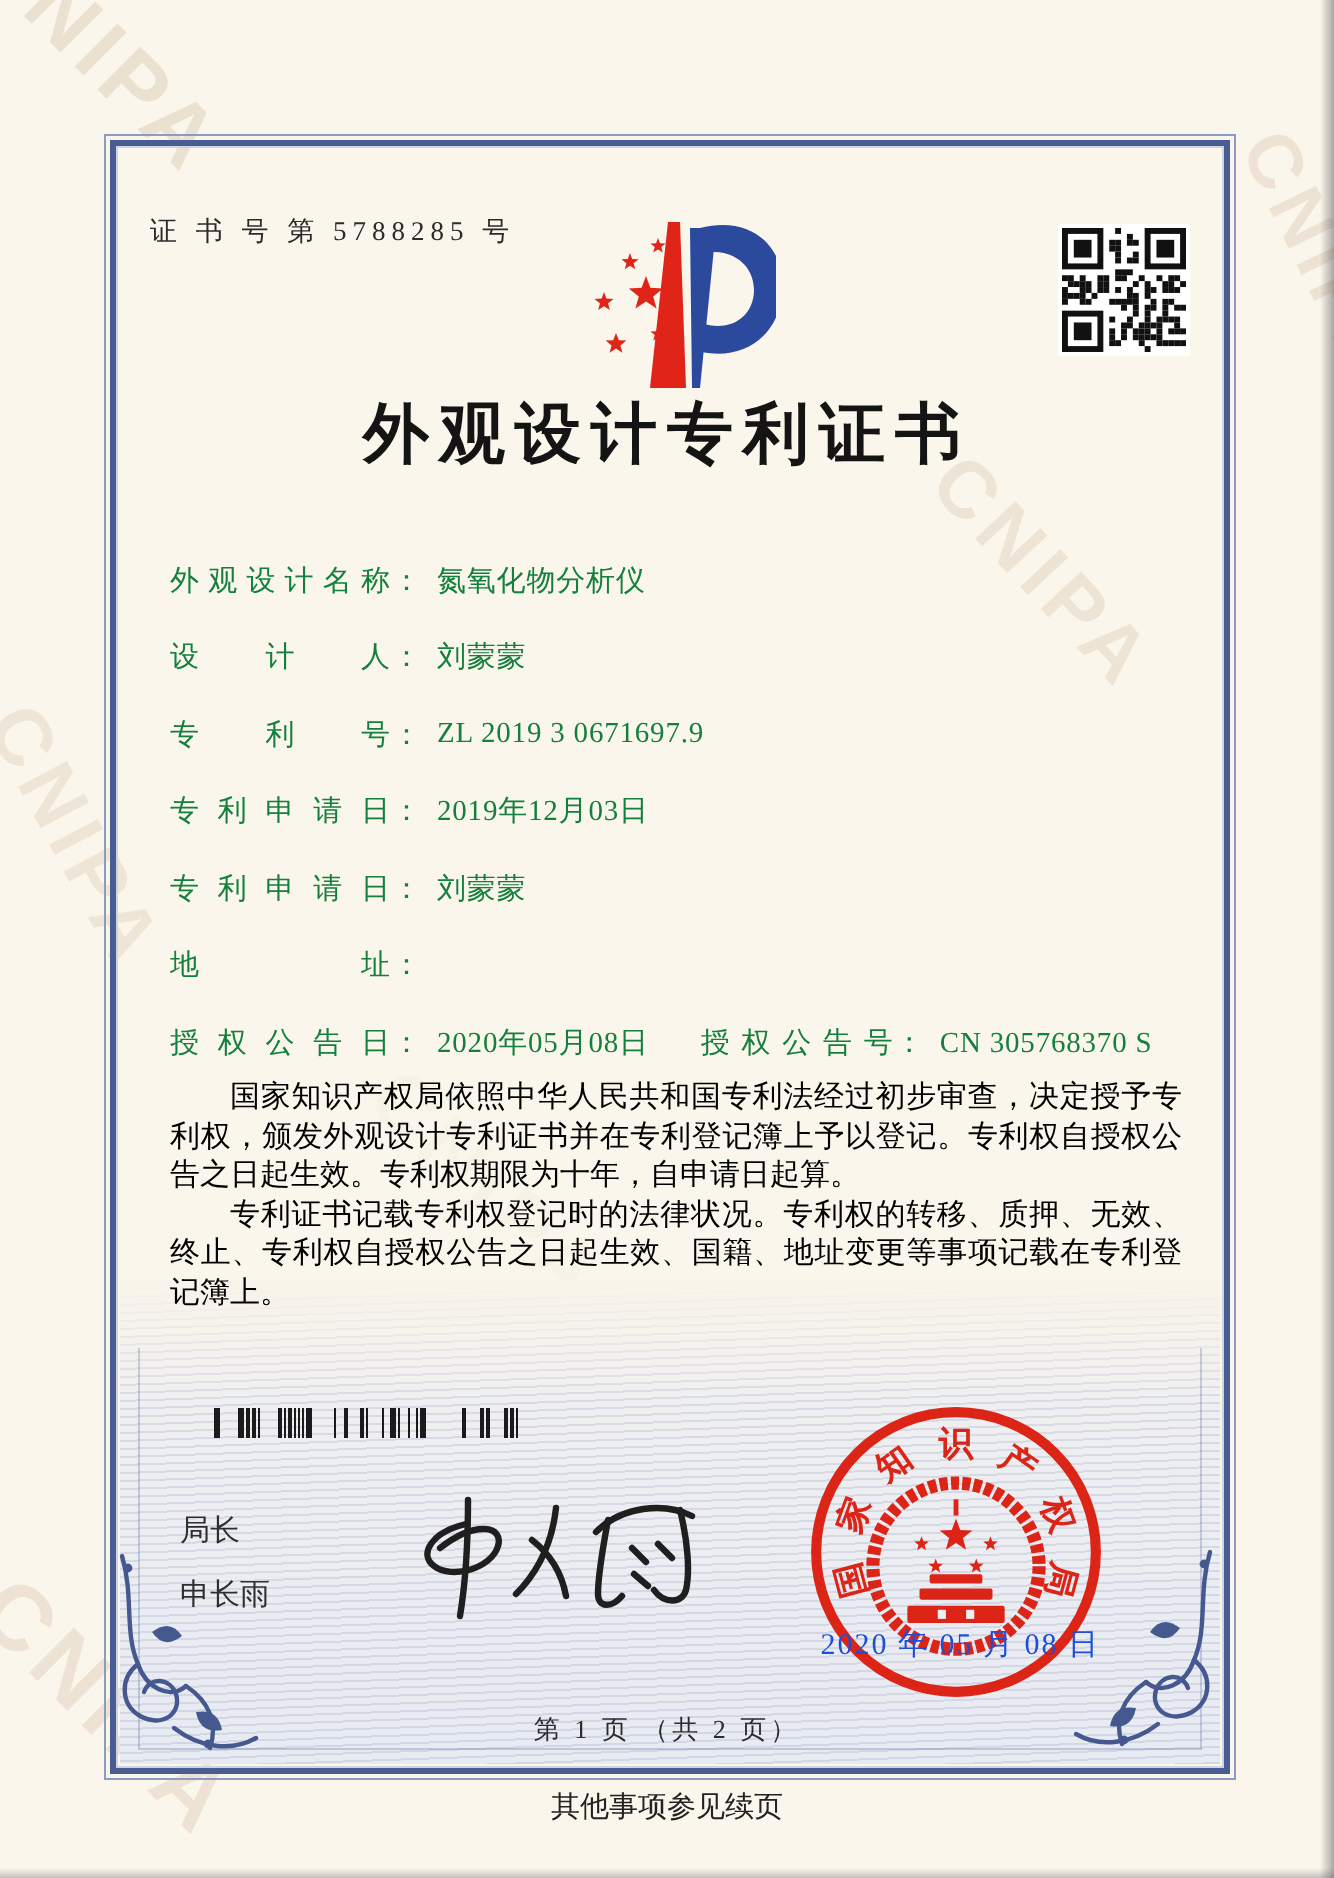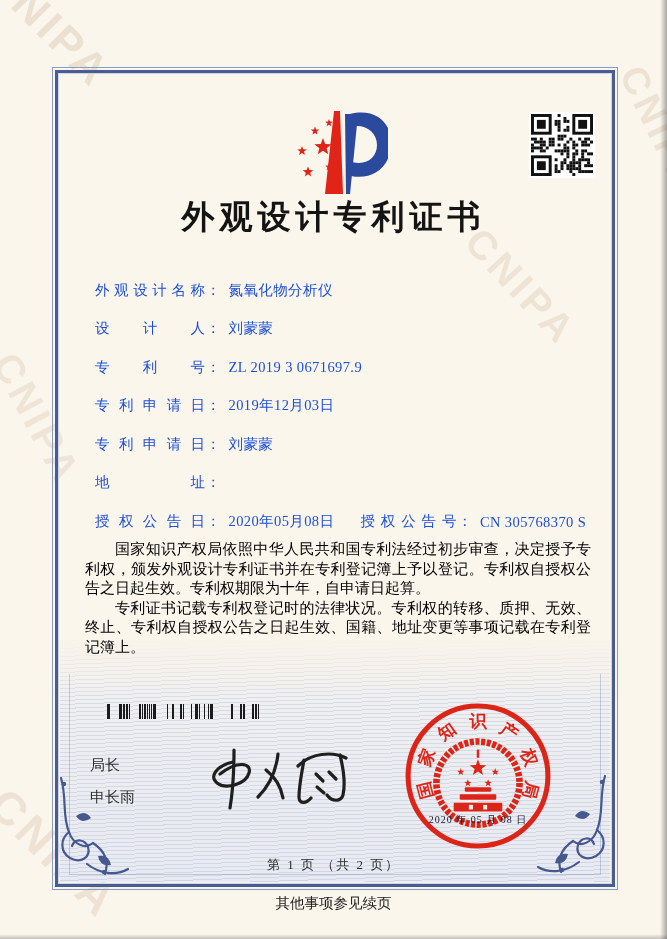--- a/index.html
+++ b/index.html
@@ -29,35 +29,35 @@
          border:1px solid rgba(84,104,160,.28);border-top:none;}
 
   
   .abs{position:absolute;z-index:3;}
   .cert-no{left:75px;top:107px;font-size:13.5px;letter-spacing:3px;color:#2b2b2b;}
   .logo{left:284px;top:106px;width:104px;height:92px;}
   .qr{left:529px;top:112px;width:62px;height:62px;background:#fff;padding:2px;}
   .title{left:0;right:0;top:195px;text-align:center;font-size:33px;font-weight:700;
          letter-spacing:5px;color:#141414;}
   .fields{left:85px;top:271px;width:510px;}
-  .frow{height:38.5px;display:flex;align-items:center;font-size:14.5px;color:#1d4ed8;margin-left:10px;}
+  .frow{height:38.5px;display:flex;align-items:center;font-size:14.5px;color:#15803d;}
   .flabel{display:inline-block;width:110px;text-align:justify;text-align-last:justify;}
   .fcolon{margin:0 8px 0 1px;}
   .fvalue{letter-spacing:.4px;white-space:nowrap;}
   .fgroup2{display:flex;align-items:flex-end;margin-left:26px;}
   .flabel2{display:inline-block;width:96px;text-align:justify;text-align-last:justify;}
   .paras{left:85px;top:540px;width:506px;font-size:15px;line-height:19.5px;color:#000000;
          text-align:justify;}
   .paras p{margin:0;text-indent:2em;}
   .barcode{left:95px;top:704px;width:172px;height:15px;}
   .signer-title{left:90px;top:756px;font-size:15px;color:#2e2e2e;font-family:Liberation Mono, monospace;}
   .signer-name{left:90px;top:788px;font-size:15px;color:#2e2e2e;font-family:"Liberation Sans",sans-serif;}
   .signature{left:192px;top:742px;width:172px;height:80px;}
   .seal{left:402px;top:700px;width:152px;height:152px;opacity:.95;}
-  .seal-date{left:406px;top:813px;width:144px;text-align:center;font-size:10px;color:#0f172a;
+  .seal-date{left:406px;top:813px;width:144px;text-align:right;font-size:15px;color:#1d4ed8;
              letter-spacing:1px;white-space:nowrap;}
   .pagenum{left:0;right:0;top:856px;text-align:center;font-size:13px;letter-spacing:2px;color:#2b2b2b;}
   .footer-note{left:0;right:0;top:894px;text-align:center;font-size:14.5px;color:#222;}
   .ornL{left:56px;top:776px;width:94px;height:106px;}
   .ornR{left:516px;top:760px;width:94px;height:122px;z-index:2;}
   .scan-edge-r{position:absolute;z-index:6;right:0;top:0;width:7px;height:939px;
       background:linear-gradient(270deg,rgba(70,70,75,.45),rgba(70,70,75,0));}
   .scan-edge-b{position:absolute;z-index:6;left:0;bottom:0;width:667px;height:5px;
       background:linear-gradient(0deg,rgba(70,70,75,.30),rgba(70,70,75,0));}
 </style>
@@ -72,20 +72,21 @@
   <div class="wm wm4">CNIPA</div>
   <div class="wm wm5">CNIPA</div>
   <div class="wm wm6">CNIPA</div>
 
   <div class="frame">
     <div class="lower">
       <div class="lower-inner"></div>
     </div>
   </div>
 
+  <div class="abs cert-no">证 书 号 第 5788285 号</div>
 
   <svg class="abs logo" id="logo" viewBox="0 0 104 92">
     <g id="logo-stars">
         <path d="M31.0 20.5L32.1 23.5L35.3 23.6L32.8 25.6L33.6 28.6L31.0 26.9L28.4 28.6L29.2 25.6L26.7 23.6L29.9 23.5Z" fill="#e02417"></path>
         <path d="M45.0 13.0L46.0 15.6L48.8 15.8L46.6 17.5L47.4 20.2L45.0 18.7L42.6 20.2L43.4 17.5L41.2 15.8L44.0 15.6Z" fill="#e02417"></path>
         <path d="M18.0 40.0L19.2 43.3L22.8 43.5L20.0 45.6L20.9 49.0L18.0 47.1L15.1 49.0L16.0 45.6L13.2 43.5L16.8 43.3Z" fill="#e02417"></path>
         <path d="M39.0 32.0L41.2 37.9L47.6 38.2L42.6 42.2L44.3 48.3L39.0 44.8L33.7 48.3L35.4 42.2L30.4 38.2L36.8 37.9Z" fill="#e02417"></path>
         <path d="M24.0 60.5L25.4 64.1L29.2 64.3L26.2 66.7L27.2 70.4L24.0 68.3L20.8 70.4L21.8 66.7L18.8 64.3L22.6 64.1Z" fill="#e02417"></path>
         <path d="M45.0 57.0L46.0 59.6L48.8 59.8L46.6 61.5L47.4 64.2L45.0 62.7L42.6 64.2L43.4 61.5L41.2 59.8L44.0 59.6Z" fill="#e02417"></path>
       </g>

